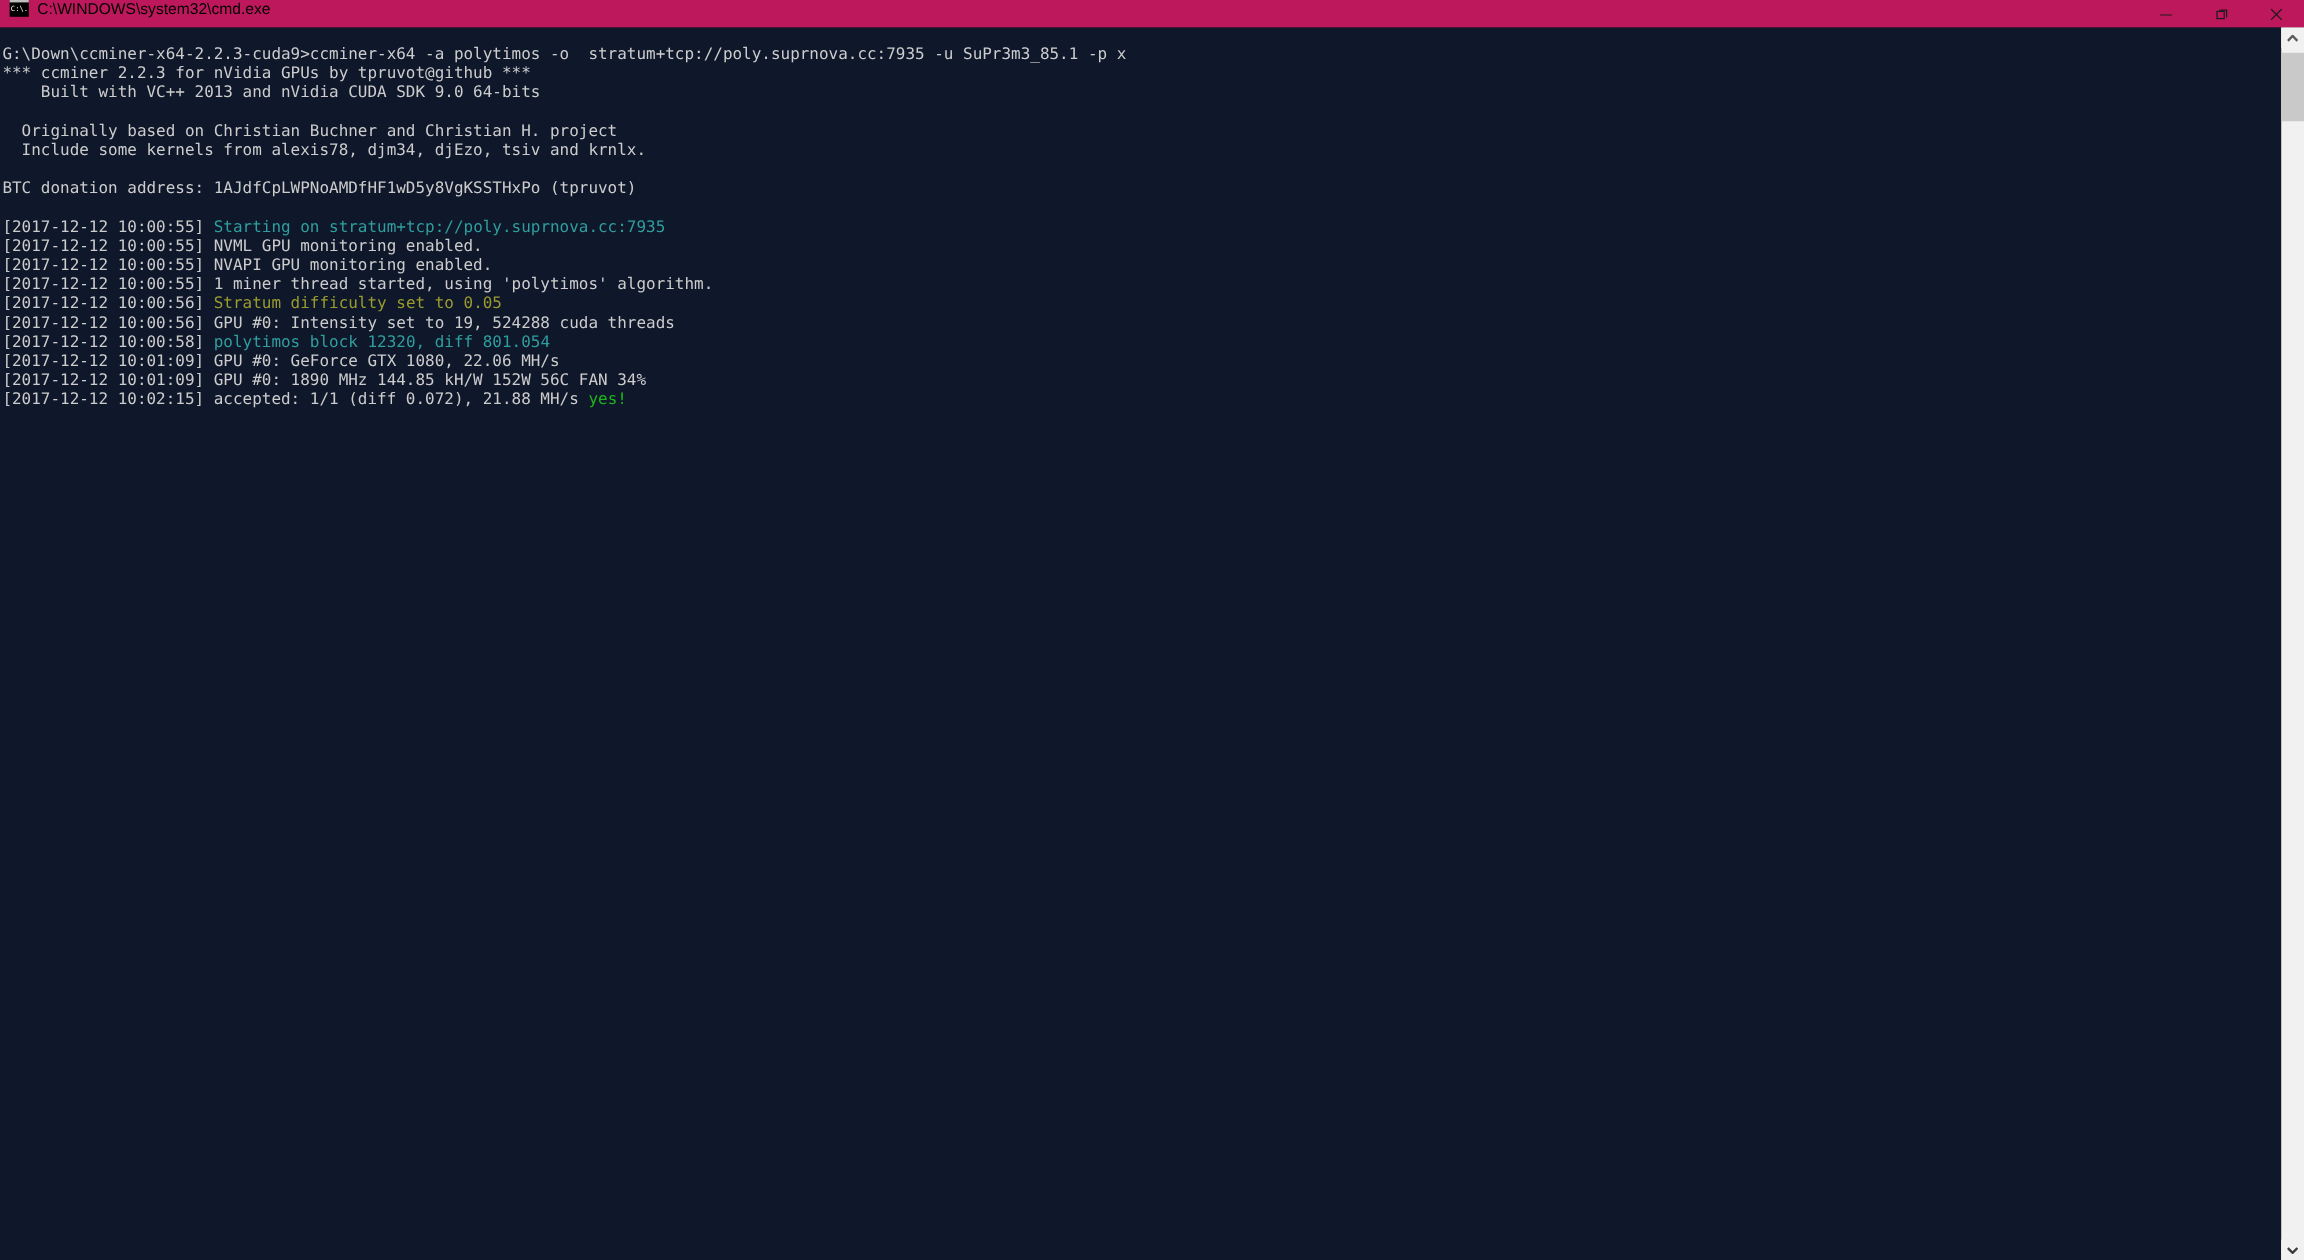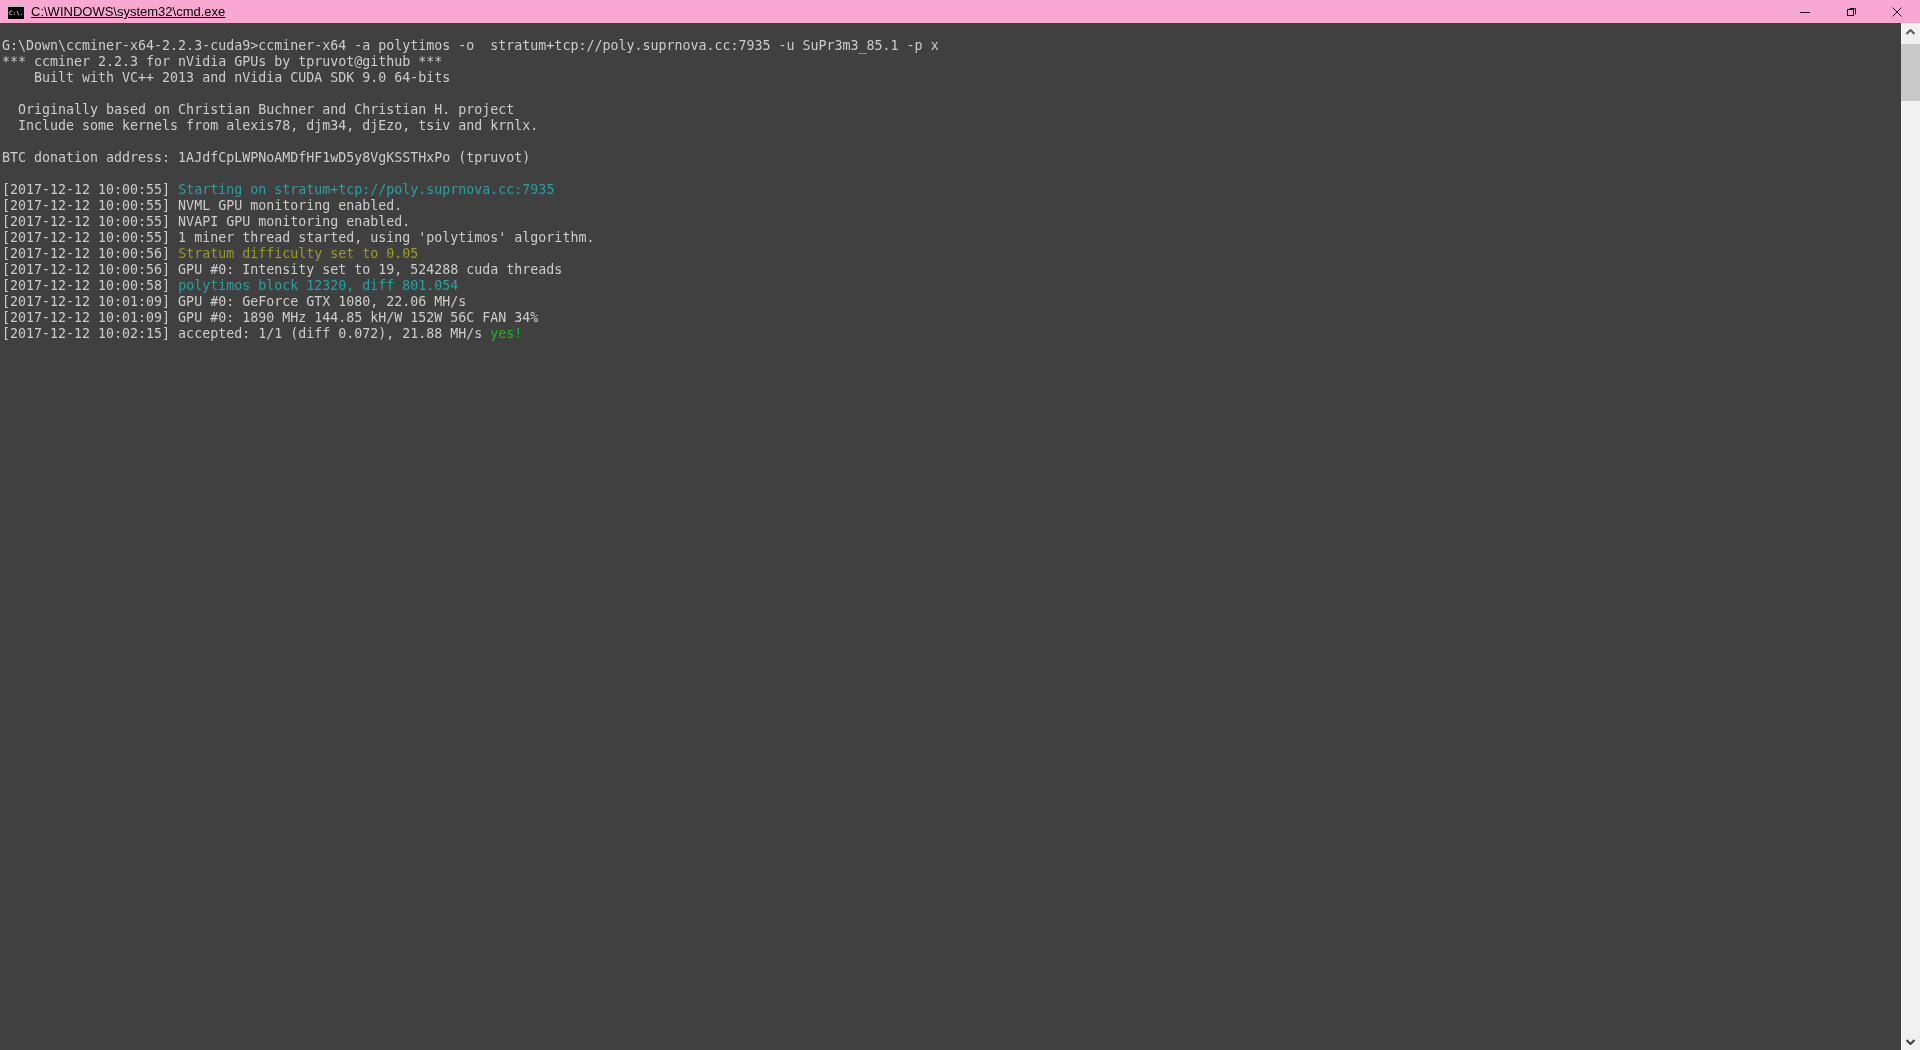--- a/index.html
+++ b/index.html
@@ -7,24 +7,23 @@
     margin: 0; padding: 0;
     width: 1920px; height: 1050px;
     overflow: hidden;
     background: #0b0b0b;
     font-family: "Liberation Sans", sans-serif;
   }
   
   .titlebar {
     position: absolute; top: 0; left: 0;
     width: 1920px; height: 23px;
-    background: #f9a8d4;
-    display: flex; align-items: center;
+    background: #be185d;
+    display: flex; 
     user-select: none;
-    text-decoration: underline;
   }
   .app-icon {
     width: 16px; height: 14px;
     margin-left: 8px;
     background: #000000;
     border-top: 2px solid #bfbfbf;
     color: #ffffff;
     font-family: "DejaVu Sans Mono", monospace;
     font-size: 6px; line-height: 11px;
     text-align: left; padding-left: 1px;
@@ -115,21 +114,21 @@
       <span>
         <svg width="10" height="10">
           <line x1="0.5" y1="0.5" x2="9.5" y2="9.5"></line>
           <line x1="9.5" y1="0.5" x2="0.5" y2="9.5"></line>
         </svg>
       </span>
     </button>
   </div>
 </div>
 
-<div class="console-screen" style="background: #404040;">
+<div class="console-screen" style="background: #0f172a;">
   <div class="console-output"><div class="line"><span style="color: rgb(204, 204, 204);">G:\Down\ccminer-x64-2.2.3-cuda9&gt;ccminer-x64 -a polytimos -o  stratum+tcp://poly.suprnova.cc:7935 -u SuPr3m3_85.1 -p x</span></div><div class="line"><span style="color: rgb(204, 204, 204);">*** ccminer 2.2.3 for nVidia GPUs by tpruvot@github ***</span></div><div class="line"><span style="color: rgb(204, 204, 204);">    Built with VC++ 2013 and nVidia CUDA SDK 9.0 64-bits</span></div><div class="line"> </div><div class="line"><span style="color: rgb(204, 204, 204);">  Originally based on Christian Buchner and Christian H. project</span></div><div class="line"><span style="color: rgb(204, 204, 204);">  Include some kernels from alexis78, djm34, djEzo, tsiv and krnlx.</span></div><div class="line"> </div><div class="line"><span style="color: rgb(204, 204, 204);">BTC donation address: 1AJdfCpLWPNoAMDfHF1wD5y8VgKSSTHxPo (tpruvot)</span></div><div class="line"> </div><div class="line"><span style="color: rgb(204, 204, 204);">[2017-12-12 10:00:55]</span><span style="color: rgb(47, 158, 158);"> Starting on stratum+tcp://poly.suprnova.cc:7935</span></div><div class="line"><span style="color: rgb(204, 204, 204);">[2017-12-12 10:00:55] NVML GPU monitoring enabled.</span></div><div class="line"><span style="color: rgb(204, 204, 204);">[2017-12-12 10:00:55] NVAPI GPU monitoring enabled.</span></div><div class="line"><span style="color: rgb(204, 204, 204);">[2017-12-12 10:00:55] 1 miner thread started, using 'polytimos' algorithm.</span></div><div class="line"><span style="color: rgb(204, 204, 204);">[2017-12-12 10:00:56]</span><span style="color: rgb(154, 155, 46);"> Stratum difficulty set to 0.05</span></div><div class="line"><span style="color: rgb(204, 204, 204);">[2017-12-12 10:00:56] GPU #0: Intensity set to 19, 524288 cuda threads</span></div><div class="line"><span style="color: rgb(204, 204, 204);">[2017-12-12 10:00:58]</span><span style="color: rgb(47, 158, 158);"> polytimos block 12320, diff 801.054</span></div><div class="line"><span style="color: rgb(204, 204, 204);">[2017-12-12 10:01:09] GPU #0: GeForce GTX 1080, 22.06 MH/s</span></div><div class="line"><span style="color: rgb(204, 204, 204);">[2017-12-12 10:01:09] GPU #0: 1890 MHz 144.85 kH/W 152W 56C FAN 34%</span></div><div class="line"><span style="color: rgb(204, 204, 204);">[2017-12-12 10:02:15] accepted: 1/1 (diff 0.072), 21.88 MH/s </span><span style="color: rgb(29, 181, 29);">yes!</span></div></div>
 </div>
 
 <div class="scrollbar">
   <button class="scroll-arrow up">
     <span>
       <svg width="9" height="6">
           <polyline points="0.5,5 4.5,1 8.5,5"></polyline>
         </svg>
     </span>

